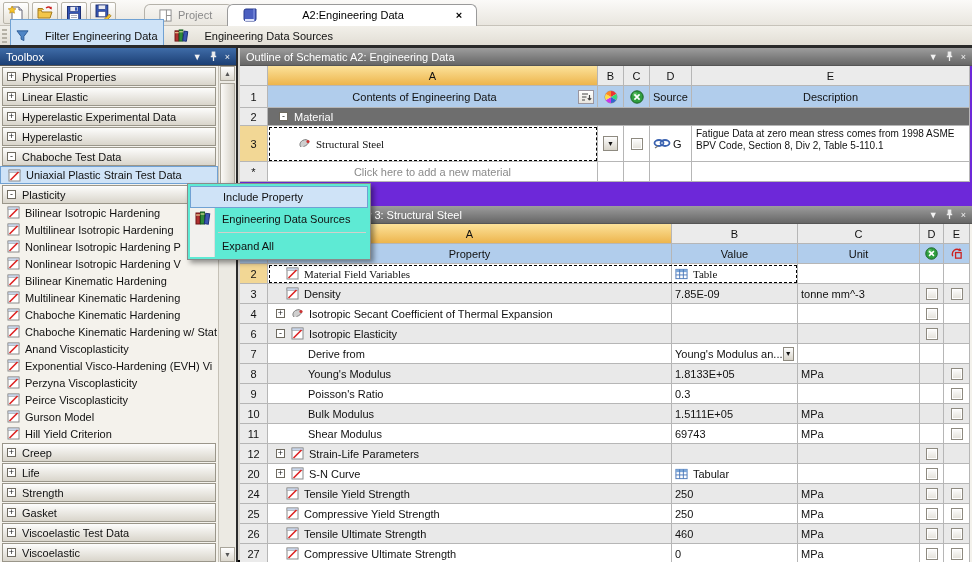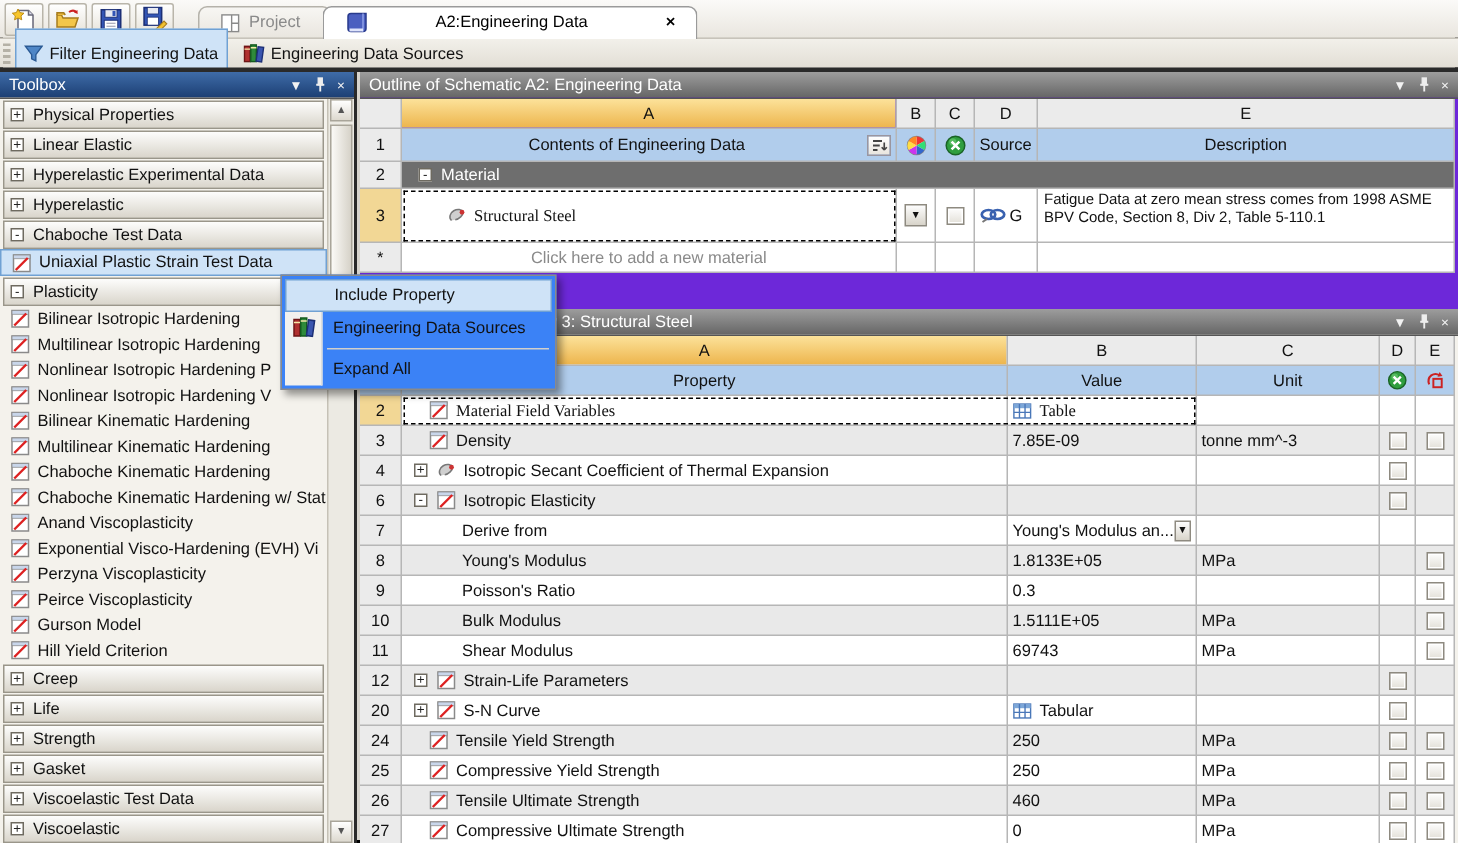--- a/index.html
+++ b/index.html
@@ -5,34 +5,34 @@
   * { margin:0; padding:0; box-sizing:border-box; }
   html,body { width:972px; height:562px; font-family:"Liberation Sans",sans-serif; }
   .screen { position:relative; width:972px; height:562px; background:#d8d5ce; overflow:hidden;
             outline:2px solid #000; outline-offset:-2px; font-size:11px; color:#111; }
 
   
   .topbar { position:absolute; left:0; top:0; width:972px; height:26px;
             background:linear-gradient(#fbfaf8,#e9e6df); border-bottom:1px solid #c7c3ba; display:flex; align-items:center; }
   .tbtn { width:26px; height:22px; margin-left:3px; border:1px solid #b9b5aa; border-radius:2px;
           background:linear-gradient(#ffffff,#e6e2d8); display:flex; align-items:center; justify-content:center; }
-  .tabs { display:flex; align-items:flex-end; height:26px; margin-left:16px; }
+  .tabs { display:flex; align-items:flex-end; height:26px; margin-left:28px; }
   .tab { display:flex; align-items:center; height:22px; padding:0 14px; border:1px solid #9a9a9a; border-bottom:none;
          border-radius:6px 6px 0 0; margin-right:-6px; position:relative; }
   .tab.inactive { background:transparent; border-color:#b5b2aa; color:#8a8a8a; }
   .tab.active { background:#fff; z-index:2; color:#000;gap:38px; }
   .tab .lbl { margin:0 6px; }
   .tab .x { font-weight:bold; margin-left:8px; cursor:default; }
 
   
   .ribbon { position:absolute; left:0; top:26px; width:972px; height:19px; background:linear-gradient(#f2f0ea,#e2ded5);
             display:flex; align-items:center; }
   .grip { width:5px; height:14px; margin:0 3px 0 2px;
           background:repeating-linear-gradient(to bottom,#b5b1a6 0 2px,transparent 2px 4px); }
-  .rbtn { display:flex; align-items:center; height:17px; padding:16px 5px; margin-right:4px; border:1px solid transparent; }
+  .rbtn { display:flex; align-items:center; height:17px; padding:16px 5px; margin-right:4px; border:1px solid transparent;gap:12px; }
   .rbtn.pressed { background:#cfe3f7; border-color:#70a1d3; }
   .rbtn svg { margin-right:4px; }
   .darkline { position:absolute; left:0; top:45px; width:972px; height:3px; background:#2a2a2a; }
 
   
   .ptitle { height:18px; display:flex; align-items:center; padding:0 6px; color:#fff;
             background:linear-gradient(#9d9d9d,#666); border-bottom:1px solid #555; white-space:nowrap; overflow:hidden; }
   .ptitle .sp { flex:1; }
   .ptitle .pic { margin-left:7px; font-size:9px; color:#f2f2f2; }
 
@@ -82,21 +82,21 @@
   
   .o-a { flex:0 0 330px; } .o-b { flex:0 0 26px; } .o-c { flex:0 0 26px; } .o-d { flex:0 0 42px; } .o-e { flex:1; }
   
   .p-a { flex:0 0 404px; } .p-b { flex:0 0 126px; } .p-c { flex:0 0 122px; } .p-d { flex:0 0 24px; } .p-e { flex:1; }
   .h20 { height:20px; } .h22 { height:22px; } .h18 { height:18px; } .h36 { height:36px; }
   .desc { font-size:10px; white-space:normal; line-height:12px; padding:2px 4px; align-items:flex-start; }
   .ph { color:#8a8a8a; }
   .selwrap { display:flex; } 
 
   
-  .cmenu { position:absolute; left:187px; top:183px; width:184px; background:#3b82f6; border:1px solid #8a8a8a;
+  .cmenu { position:absolute; left:187px; top:183px; width:184px; background:#5eead4; border:1px solid #8a8a8a;
            box-shadow:3px 3px 5px rgba(0,0,0,.4); z-index:50; padding:2px; }
   .cmenu::before { content:""; position:absolute; left:2px; top:2px; bottom:2px; width:24px; background:#f2f1ee;
                    border-right:1px solid #ddd; }
   .mitem { position:relative; height:22px; display:flex; align-items:center; padding-left:32px; }
   .mitem.hl { background:#cfe3f7; border:1px solid #70a1d3; }
   .mitem .micon { position:absolute; left:5px; top:3px; }
   .msep { height:1px; background:#d2d0cb; margin:2px 2px 2px 28px; }
 </style>
 </head>
 <body>

